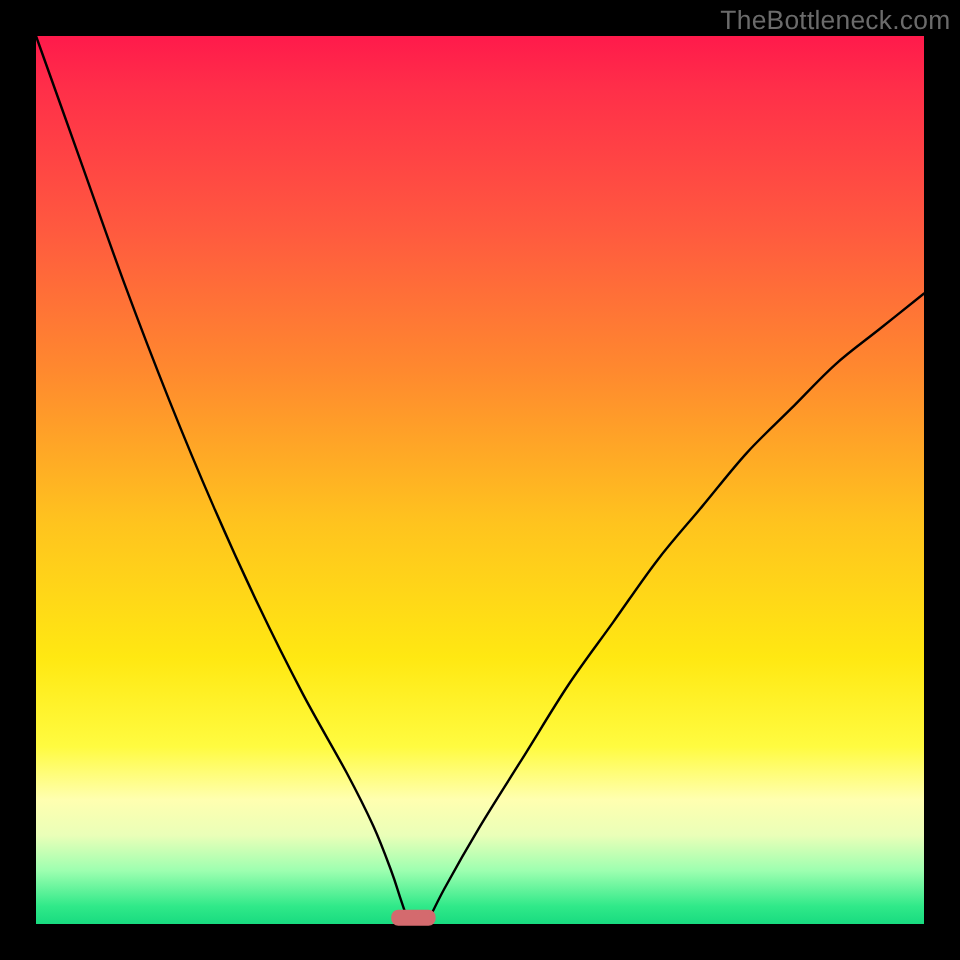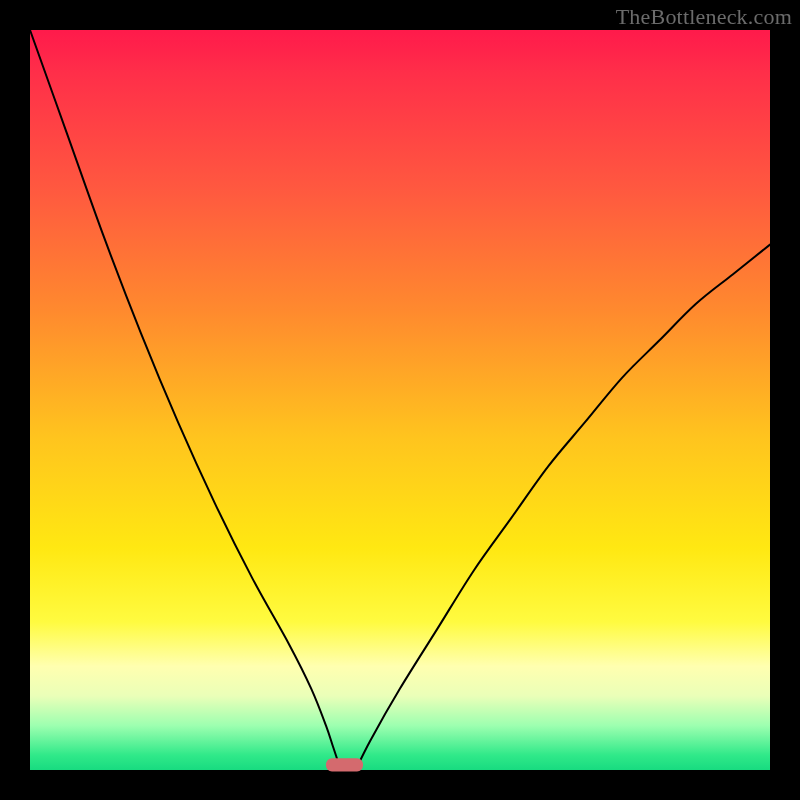--- a/index.html
+++ b/index.html
@@ -9,21 +9,20 @@
     height: 800px;
     background: #000;
     overflow: hidden;
     font-family: Arial, Helvetica, sans-serif;
   }
   .outer {
     position: relative;
     width: 800px;
     height: 800px;
     background: #000;
-    font-family: Liberation Serif, serif;
   }
   .plot {
     position: absolute;
     left: 30px;
     top: 30px;
     width: 740px;
     height: 740px;
     background: linear-gradient(
       to bottom,
       #ff1a4b 0%,

